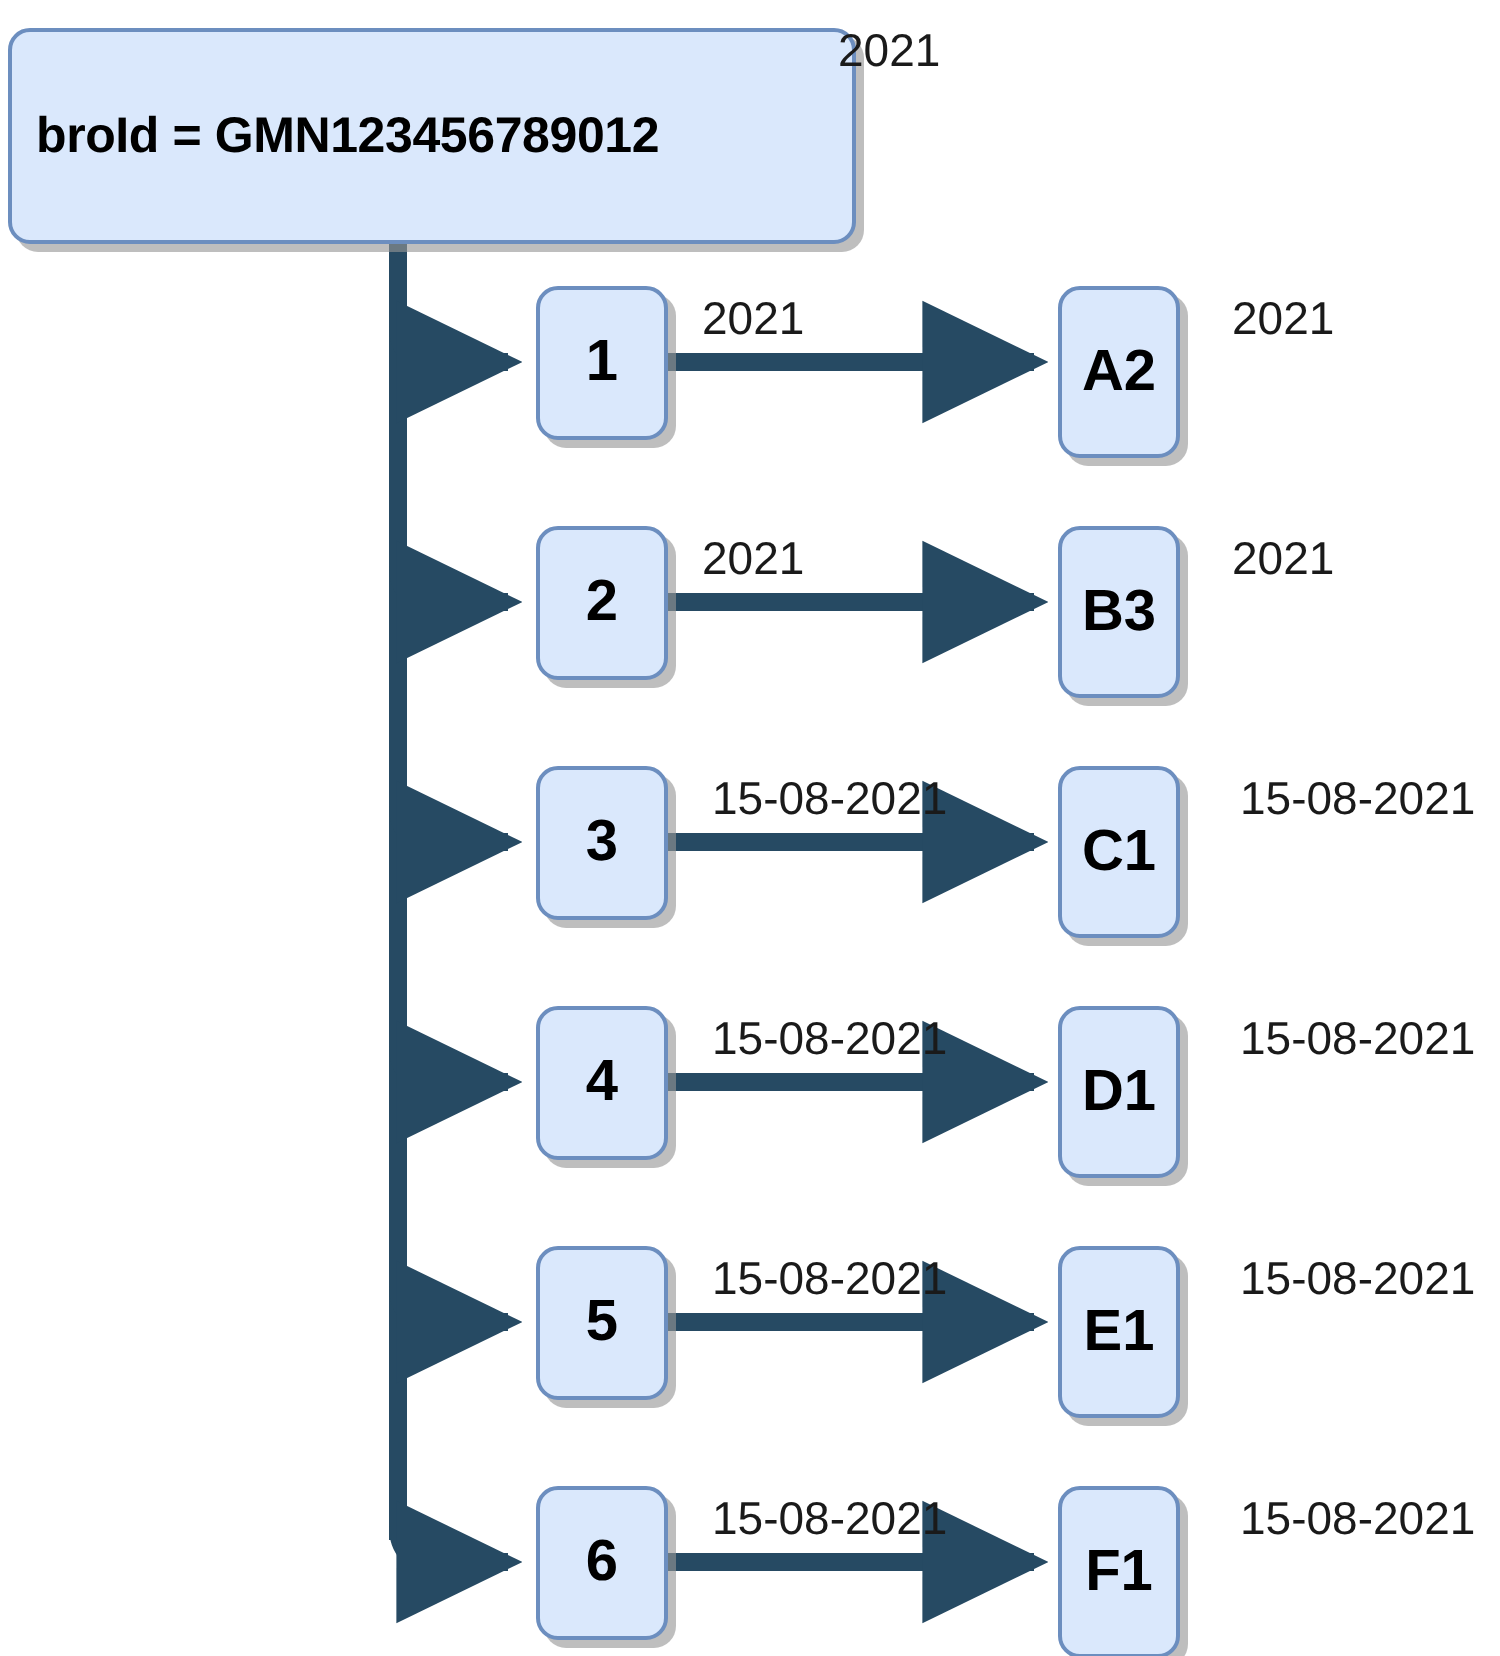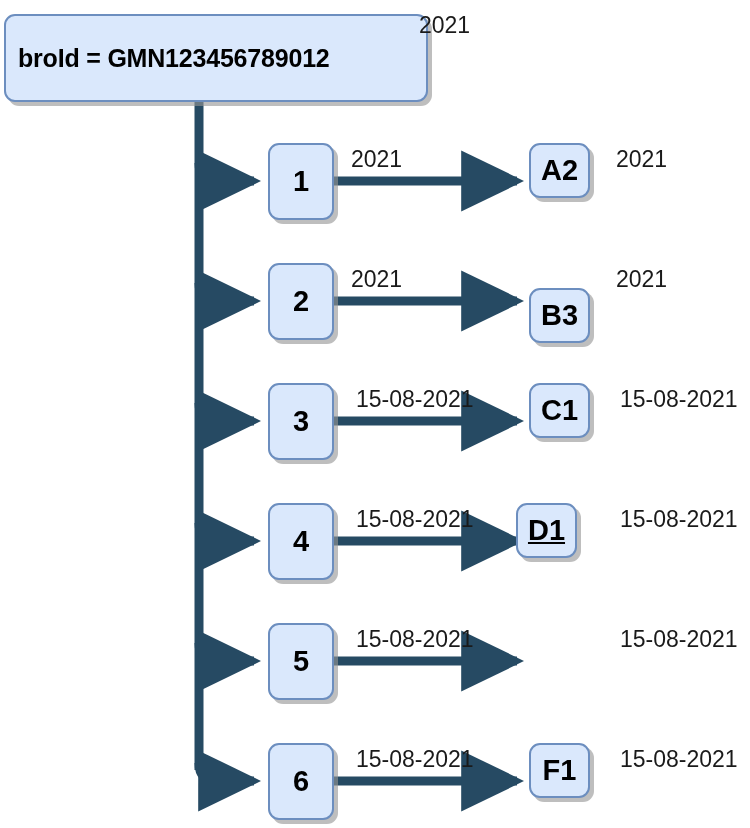--- a/index.html
+++ b/index.html
@@ -33,21 +33,21 @@
     display: flex;
     align-items: center;
     z-index: 5;
   }
 
   
   #root-node {
     left: 4px;
     top: 14px;
     width: 424px;
-    height: 88px;
+    height: 108px;
     padding: 0 0 0 12px;
     flex-direction: column;
     align-items: flex-start;
     justify-content: center;
   }
   #root-node .line {
     font-size: 25px;
     font-weight: bold;
     color: #000000;
     line-height: 31px;
@@ -57,21 +57,21 @@
 
   
   .node-left {
     width: 66px;
     height: 77px;
     justify-content: center;
   }
   
   .node-right {
     width: 61px;
-    height: 55px;
+    height: 86px;
     justify-content: center;
   }
   .node-label {
     font-size: 29px;
     font-weight: bold;
     color: #000000;
     line-height: 1;
   }
 
   
@@ -144,47 +144,50 @@
   <div class="edge-label" style="left:351px; top:148px;">2021</div>
   <div class="node node-right" style="left:529px; top:143px;">
     <span class="node-label">A2</span>
   </div>
   <div class="annot" style="left:616px; top:148px;">2021</div>
 
   <div class="node node-left" style="left:268px; top:263px;">
     <span class="node-label">2</span>
   </div>
   <div class="edge-label" style="left:351px; top:268px;">2021</div>
-  <div class="node node-right" style="left:529px; top:263px;margin-top:25px;">
+  <div class="node node-right" style="left:529px; top:263px;">
     <span class="node-label">B3</span>
   </div>
   <div class="annot" style="left:616px; top:268px;">2021</div>
 
   <div class="node node-left" style="left:268px; top:383px;">
     <span class="node-label">3</span>
   </div>
   <div class="edge-label" style="left:356px; top:388px;">15-08-2021</div>
   <div class="node node-right" style="left:529px; top:383px;text-align:center;">
     <span class="node-label">C1</span>
   </div>
   <div class="annot" style="left:620px; top:388px;">15-08-2021</div>
 
   <div class="node node-left" style="left:268px; top:503px;">
     <span class="node-label">4</span>
   </div>
   <div class="edge-label" style="left:356px; top:508px;">15-08-2021</div>
-  <div class="node node-right" style="left:516px; top:503px;text-decoration:underline;">
+  <div class="node node-right" style="left:529px; top:503px;">
     <span class="node-label">D1</span>
   </div>
   <div class="annot" style="left:620px; top:508px;">15-08-2021</div>
 
   <div class="node node-left" style="left:268px; top:623px;">
     <span class="node-label">5</span>
   </div>
   <div class="edge-label" style="left:356px; top:628px;">15-08-2021</div>
+  <div class="node node-right" style="left:529px; top:623px;">
+    <span class="node-label">E1</span>
+  </div>
   <div class="annot" style="left:620px; top:628px;">15-08-2021</div>
 
   <div class="node node-left" style="left:268px; top:743px;">
     <span class="node-label">6</span>
   </div>
   <div class="edge-label" style="left:356px; top:748px;">15-08-2021</div>
   <div class="node node-right" style="left:529px; top:743px;text-align:center;">
     <span class="node-label">F1</span>
   </div>
   <div class="annot" style="left:620px; top:748px;">15-08-2021</div>

